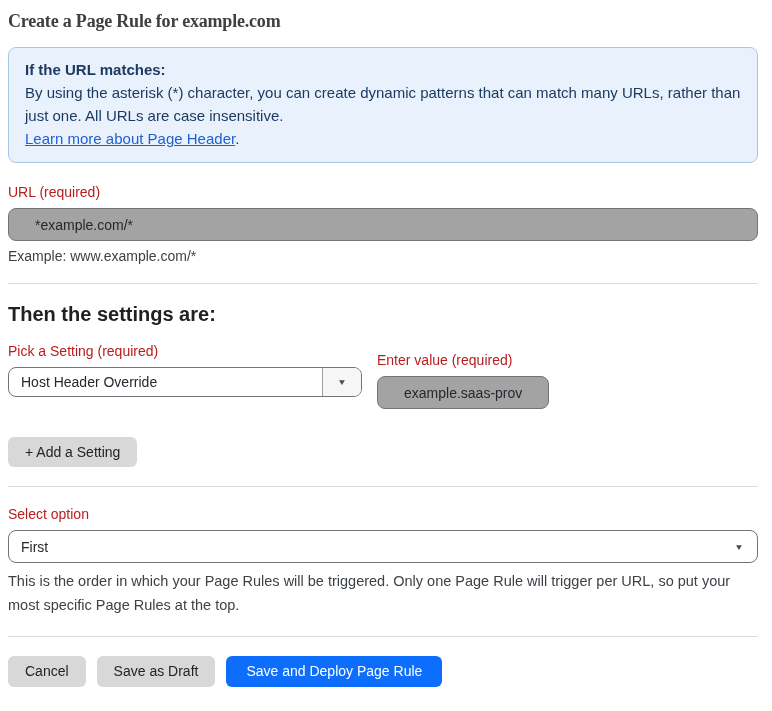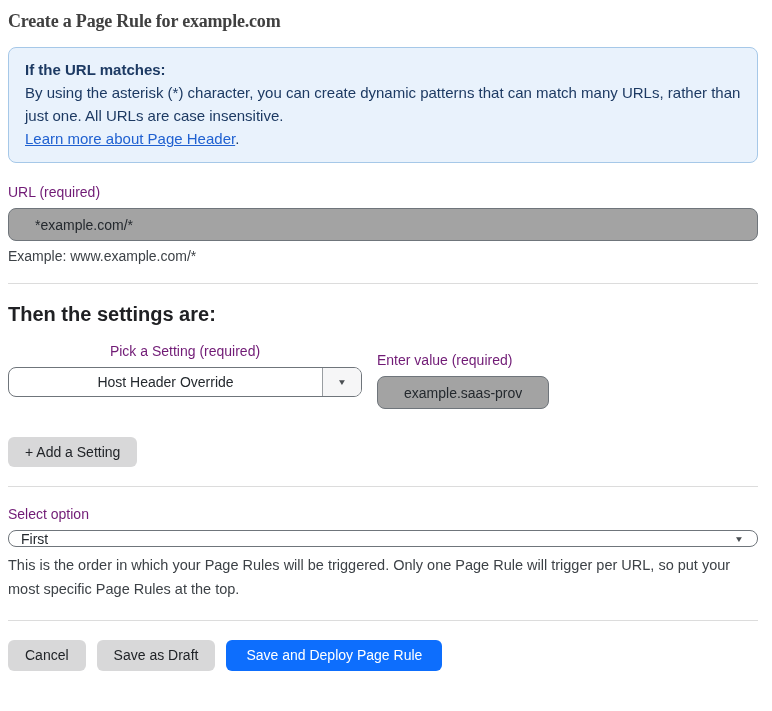--- a/index.html
+++ b/index.html
@@ -35,21 +35,21 @@
     margin-bottom: 21px;
   }
   .info-heading { font-weight: 700; margin: 0; }
   .info-body { margin: 0; }
   .info-link-line { margin: 0; }
   .info-link { color: #2061d1; text-decoration: underline; cursor: pointer; }
 
   label.field-label {
     display: block;
     font-size: 14px;
-    color: #701a75;
+    color: #b91c1c;
     margin: 0 0 8px 0;
   }
 
   .text-input {
     display: block;
     width: 100%;
     height: 33px;
     border: 1px solid #6f757b;
     border-radius: 8px;
     padding: 0 26px;
@@ -75,21 +75,21 @@
   }
 
   h2.section-heading {
     font-size: 20px;
     font-weight: 700;
     color: #202124;
     margin: 0 0 17px 0;
   }
 
   .settings-row { display: flex; align-items: flex-start; }
-  .setting-col { width: 354px; text-align: center; }
+  .setting-col { width: 354px; }
   .value-col { width: 172px; margin-left: 15px; margin-top: 9px; }
 
   .select-box {
     display: flex;
     align-items: center;
     height: 30px;
     border: 1px solid #6f757b;
     border-radius: 8px;
     background: #ffffff;
     overflow: hidden;
@@ -112,21 +112,21 @@
     background: #f6f6f7;
     border-left: 1px solid #999da1;
   }
   .arrow-glyph {
     font-size: 10px;
     color: #4a4e52;
     transform: scaleY(0.85);
     line-height: 1;
   }
 
-  .order-select { height: 17px; }
+  .order-select { height: 33px; }
   .order-select .plain-arrow {
     padding-right: 13px;
   }
 
   .btn {
     display: inline-block;
     height: 31px;
     border: none;
     border-radius: 6px;
     font-size: 14px;

